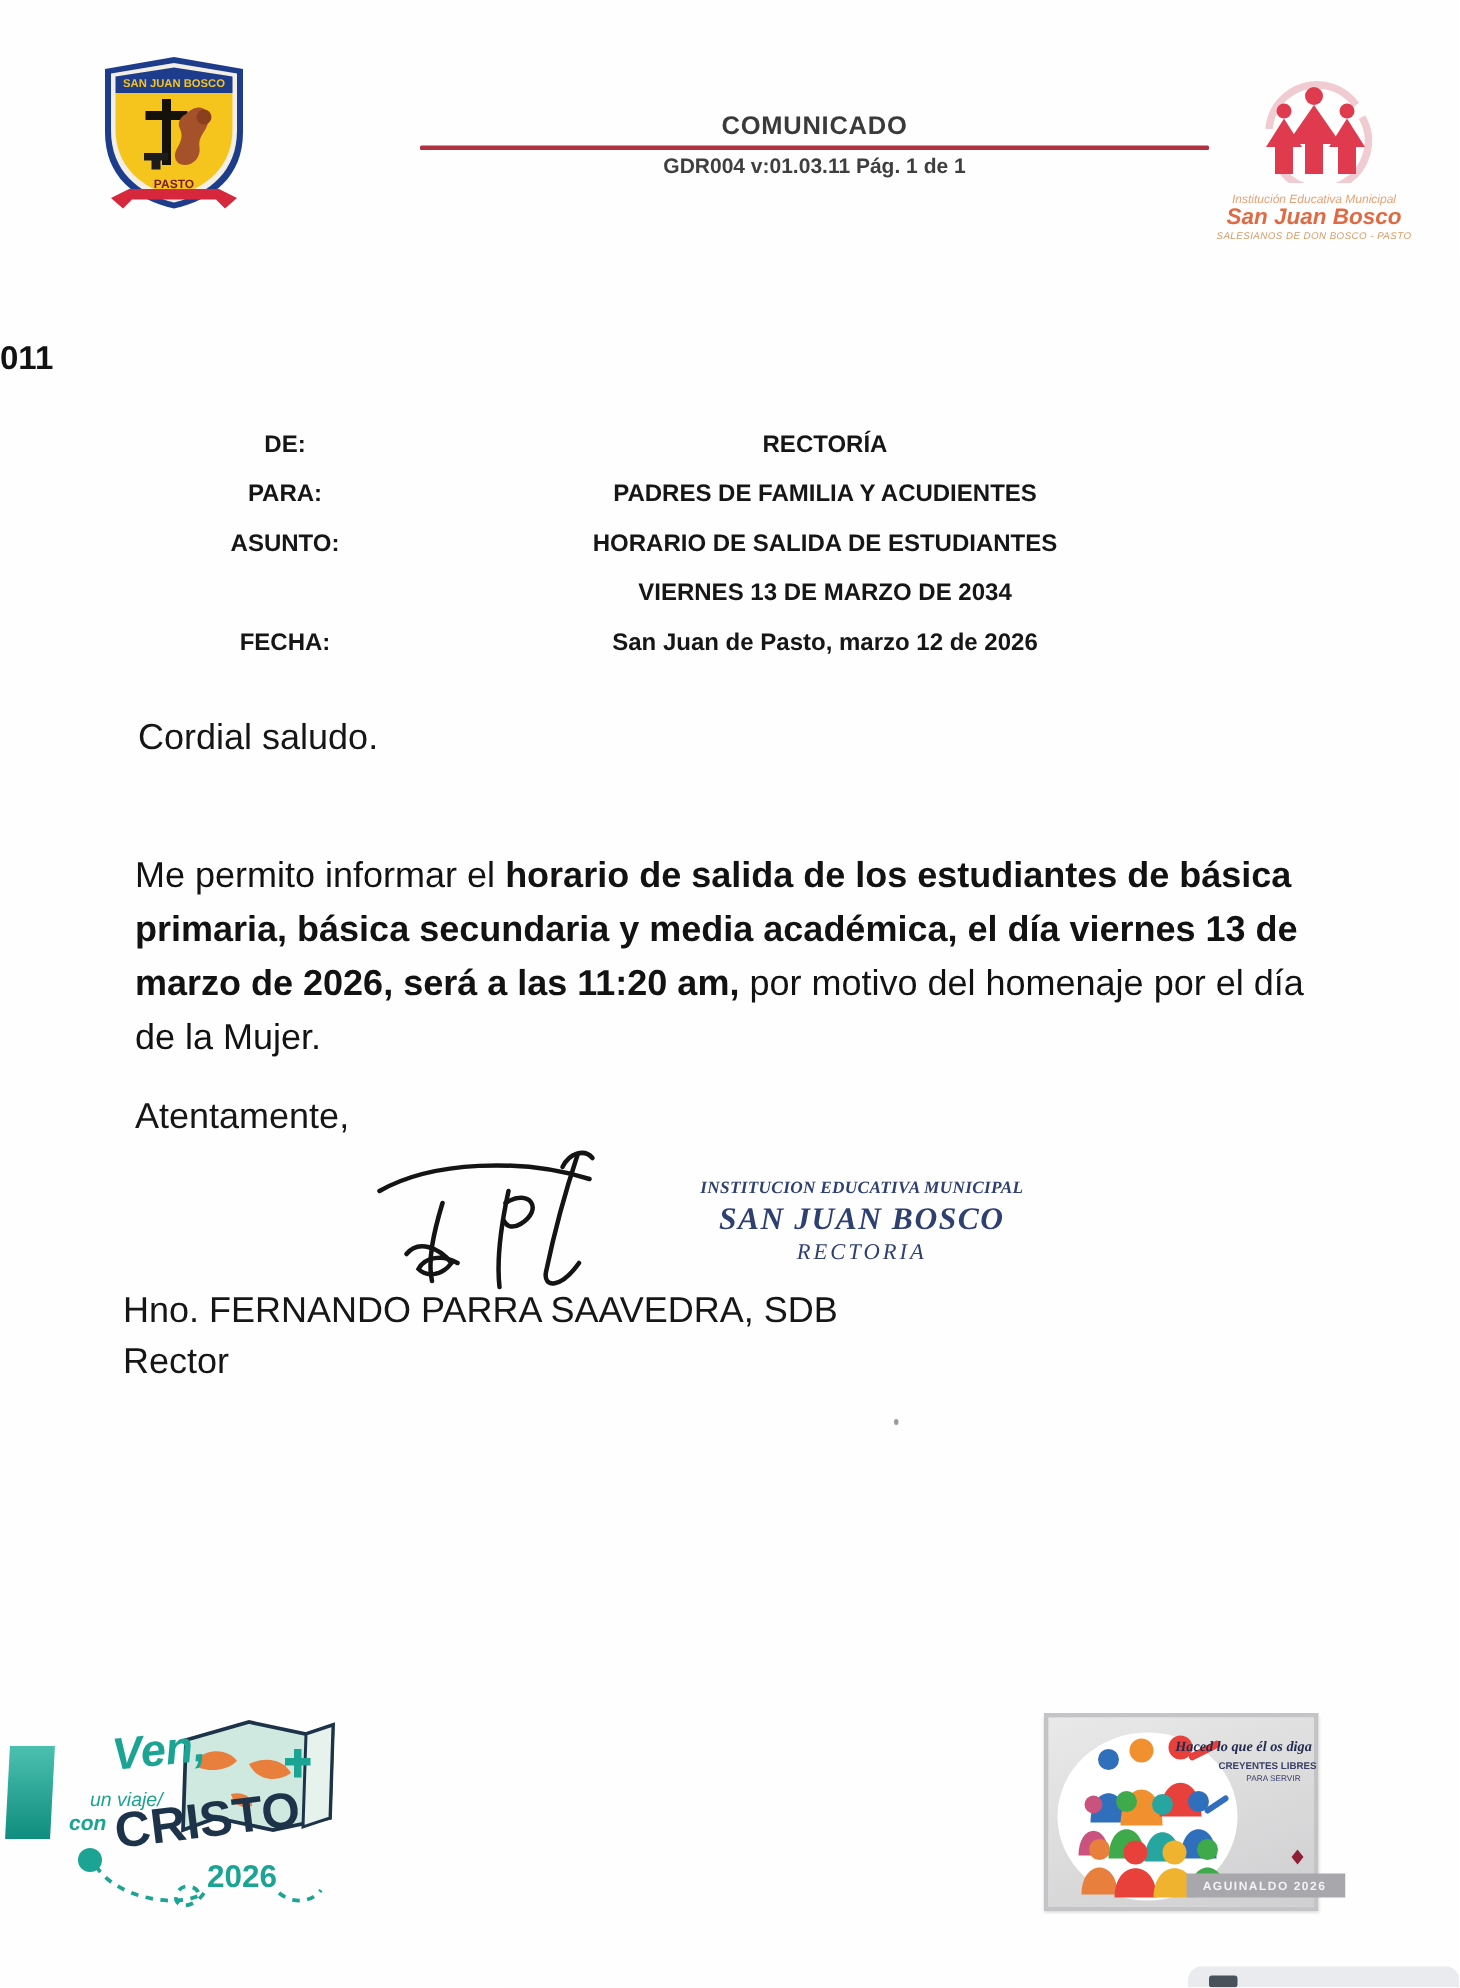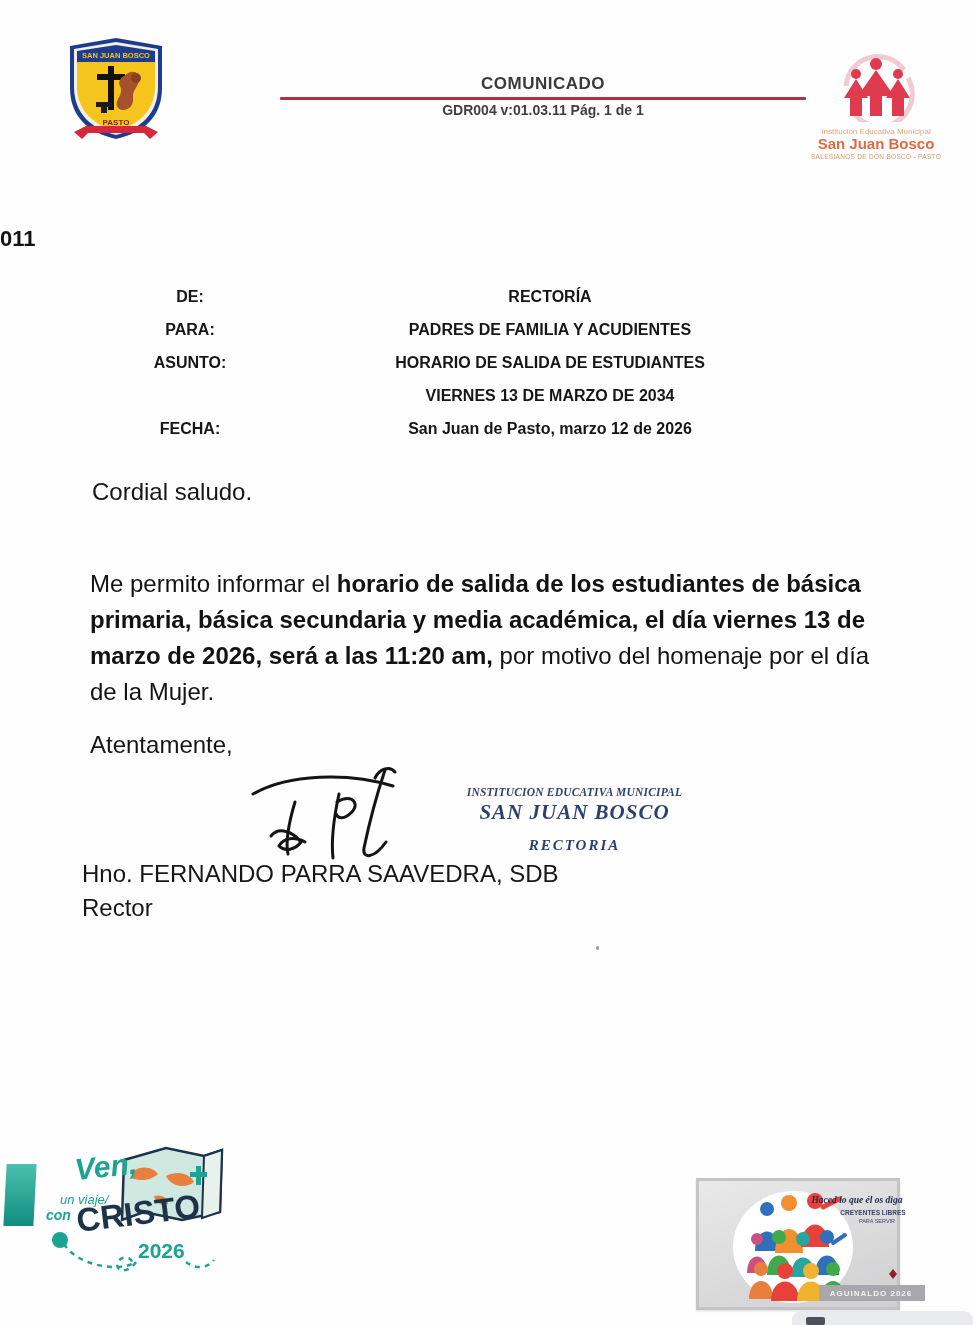--- a/index.html
+++ b/index.html
@@ -7,51 +7,51 @@
   body { font-family:"Liberation Sans", sans-serif; color:#161616; }
   .page {
     position:relative; width:973px; height:1325px; background:#fefefe; overflow:hidden;
   }
   
   .crest { position:absolute; left:66px; top:36px; width:100px; height:108px; }
   .header-center { position:absolute; left:280px; top:74px; width:526px; text-align:center; }
   .header-title { font-size:17px; font-weight:bold; color:#3a3a3a; letter-spacing:.5px; }
   .header-rule { margin-top:3px; height:3px; background:#b03240; border-radius:1px; }
   .header-code { margin-top:2px; font-size:14px; font-weight:bold; color:#3f3f3f; }
-  .right-logo { position:absolute; left:806px; top:48px; width:140px; height:118px; text-align:center; }
+  .right-logo { position:absolute; left:806px; top:48px; width:140px; height:118px; text-align:center;font-style:italic; }
   .rl-line1 { font-size:8px; color:#e6a276; margin-top:1px; }
   .rl-line2 { font-size:15px; font-weight:bold; color:#e06a43; line-height:15px; }
   .rl-line3 { font-size:6.5px; color:#d89a63; letter-spacing:.3px; margin-top:2px; }
   
   .doc-number { position:absolute; left:0; top:226px; width:973px; 
                 font-size:22px; font-weight:bold; color:#121212; }
   .fields { position:absolute; left:105px; top:280px; width:720px; font-size:16px; font-weight:bold;text-align:center; }
   .frow { display:flex; line-height:33px; }
   .flabel { width:170px; flex:none; }
   .fvalue { flex:1; }
   .salutation { position:absolute; left:92px; top:478px; font-size:24px; }
   .body-par { position:absolute; left:90px; top:566px; width:792px; font-size:24px; line-height:36px; color:#121212; }
   .body-par b { font-weight:bold; }
   .closing { position:absolute; left:90px; top:731px; font-size:24px; }
   .signature-svg { position:absolute; left:243px; top:762px; width:180px; height:110px; }
   .stamp { position:absolute; left:462px; top:786px; width:225px; text-align:center;
            color:#2e3f72; font-family:"Liberation Serif", serif; }
   .stamp-l1 { font-size:11.5px; font-weight:bold; font-style:italic; letter-spacing:.2px; }
   .stamp-l2 { font-size:21px; font-weight:bold; font-style:italic; letter-spacing:1px; margin-top:2px; }
-  .stamp-l3 { font-size:15px; font-weight:bold; font-style:italic; letter-spacing:2px; margin-top:12px; }
+  .stamp-l3 { font-size:15px; font-weight:normal; font-style:italic; letter-spacing:2px; margin-top:2px; }
   .signer-name { position:absolute; left:82px; top:860px; font-size:24px; }
   .signer-title { position:absolute; left:82px; top:894px; font-size:24px; }
   .speck { position:absolute; left:596px; top:946px; width:3px; height:4px; background:#9a9a9a; border-radius:50%; }
   
   .teal-tab { position:absolute; left:5px; top:1164px; width:30px; height:62px;
               background:linear-gradient(180deg,#4cc0b0,#0f8d7e); transform:skewX(-3deg); }
   .cristo-logo { position:absolute; left:36px; top:1142px; width:190px; height:135px; }
-  .aguinaldo-card { position:absolute; left:696px; top:1178px; width:204px; height:132px;
+  .aguinaldo-card { position:absolute; left:696px; top:1142px; width:183px; height:132px;
                     background:linear-gradient(160deg,#e9e9e9,#cfcfd1); border:3px solid #c4c4c6;
-                    box-shadow:0 1px 2px rgba(0,0,0,.15);padding-left:28px; }
+                    box-shadow:0 1px 2px rgba(0,0,0,.15); }
   .bottom-bar { position:absolute; left:792px; top:1311px; width:181px; height:14px;
                 background:#e9ebee; border-radius:9px 9px 0 0; }
   .bottom-bar-pill { position:absolute; left:14px; top:6px; width:19px; height:8px;
                      background:#49525a; border-radius:2px; }
 </style>
 </head>
 <body>
 
 <div class="page">
 

